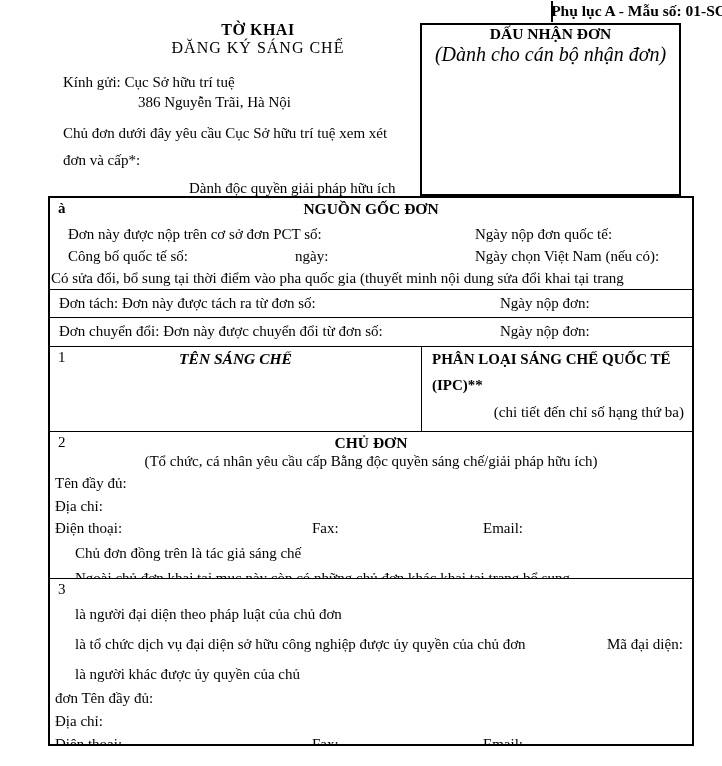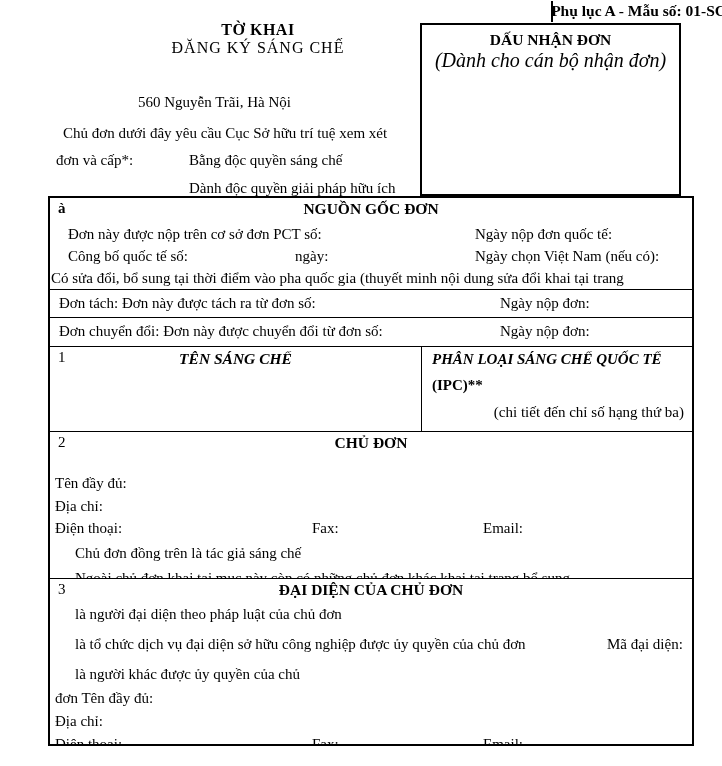--- a/index.html
+++ b/index.html
@@ -21,21 +21,21 @@
   .cursor { position:absolute; left:543px; top:1px; width:2px; height:21px; background:#000; }
 
   
   .title-block { position:absolute; left:0; top:21px; width:500px; text-align:center; }
   .title1 { font-size:16px; font-weight:bold; letter-spacing:0.5px; }
   .title2 { font-size:16px; letter-spacing:1px; }
 
   
   .stamp-box {
     position:absolute; left:412px; top:23px; width:261px; height:173px;
-    border:2px solid #000; text-align:center; padding-top:6px;
+    border:2px solid #000; text-align:center; 
   }
   .stamp-title { font-size:15.5px; font-weight:bold; }
   .stamp-sub { font-size:20px; font-style:italic; }
 
   
   .main-table {
     position:absolute; left:40px; top:196px; width:646px; height:550px;
     border:2px solid #000;
   }
   .sec { position:relative; width:100%; overflow:hidden; }
@@ -56,25 +56,25 @@
 <div class="page">
 
   <div class="cursor"></div>
   <div class="t b form-ref">Phụ lục A - Mẫu số: 01-SC</div>
 
   <div class="title-block">
     <div class="title1">TỜ KHAI</div>
     <div class="title2">ĐĂNG KÝ SÁNG CHẾ</div>
   </div>
 
-  <div class="t" style="left:130px; top:93px;">560 Nguyễn Trãi, Hà Nội</div>
+  <div class="t" style="left:55px; top:73px;">Kính gửi: Cục Sở hữu trí tuệ</div>
+  <div class="t" style="left:130px; top:93px;">386 Nguyễn Trãi, Hà Nội</div>
 
   <div class="t" style="left:55px; top:124px;">Chủ đơn dưới đây yêu cầu Cục Sở hữu trí tuệ xem xét</div>
-  <div class="t" style="left:48px; top:151px;">đơn và cấp*:</div>
-  <div class="t" style="left:181px; top:151px;">Bằng độc quyền sáng chế</div>
+  <div class="t" style="left:55px; top:151px;">đơn và cấp*:</div>
   <div class="t" style="left:181px; top:179px;">Dành độc quyền giải pháp hữu ích</div>
 
   <div class="stamp-box">
     <div class="stamp-title">DẤU NHẬN ĐƠN</div>
     <div class="stamp-sub">(Dành cho cán bộ nhận đơn)</div>
   </div>
 
   <div class="main-table">
 
     <div class="sec sec-origin">
@@ -95,40 +95,40 @@
 
     <div class="sec sec-chuyen">
       <div class="t" style="left:9px; top:4px;">Đơn chuyển đổi: Đơn này được chuyển đổi từ đơn số:</div>
       <div class="t" style="left:450px; top:4px;">Ngày nộp đơn:</div>
     </div>
 
     <div class="sec sec-one">
       <div class="col-divider"></div>
       <div class="sec-num">1</div>
       <div class="t b" style="left:0; top:2px; width:371px; text-align:center; font-size:15.5px;font-style:italic;">TÊN SÁNG CHẾ</div>
-      <div class="t b" style="left:382px; top:3px; font-size:15px;font-style:italic;">PHÂN LOẠI SÁNG CHẾ QUỐC TẾ</div>
+      <div class="t b" style="left:382px; top:3px; font-size:15px;">PHÂN LOẠI SÁNG CHẾ QUỐC TẾ</div>
       <div class="t b" style="left:382px; top:29px;">(IPC)**</div>
       <div class="t" style="right:8px; top:56px;">(chi tiết đến chỉ số hạng thứ ba)</div>
     </div>
 
     <div class="sec sec-two">
       <div class="sec-num">2</div>
       <div class="sec-head">CHỦ ĐƠN</div>
+      <div class="t" style="left:0; top:20px; width:100%; text-align:center;">(Tổ chức, cá nhân yêu cầu cấp Bằng độc quyền sáng chế/giải pháp hữu ích)</div>
       <div class="t" style="left:5px; top:42px;">Tên đầy đủ:</div>
       <div class="t" style="left:5px; top:65px;">Địa chỉ:</div>
       <div class="t" style="left:5px; top:87px;">Điện thoại:</div>
       <div class="t" style="left:262px; top:87px;">Fax:</div>
       <div class="t" style="left:433px; top:87px;">Email:</div>
       <div class="t" style="left:25px; top:112px;">Chủ đơn đồng trên là tác giả sáng chế</div>
       <div class="t" style="left:25px; top:137px;">Ngoài chủ đơn khai tại mục này còn có những chủ đơn khác khai tại trang bổ sung</div>
     </div>
 
     <div class="sec sec-three">
       <div class="sec-num">3</div>
-      <div class="sec-head">ĐẠI DIỆN CỦA CHỦ ĐƠN</div>
       <div class="t" style="left:25px; top:26px;">là người đại diện theo pháp luật của chủ đơn</div>
       <div class="t" style="left:25px; top:56px;">là tổ chức dịch vụ đại diện sở hữu công nghiệp được ủy quyền của chủ đơn</div>
       <div class="t" style="left:557px; top:56px;">Mã đại diện:</div>
       <div class="t" style="left:25px; top:86px;">là người khác được ủy quyền của chủ</div>
       <div class="t" style="left:5px; top:110px;">đơn Tên đầy đủ:</div>
       <div class="t" style="left:5px; top:133px;">Địa chỉ:</div>
       <div class="t" style="left:5px; top:156px;">Điện thoại:</div>
       <div class="t" style="left:262px; top:156px;">Fax:</div>
       <div class="t" style="left:433px; top:156px;">Email:</div>
     </div>

